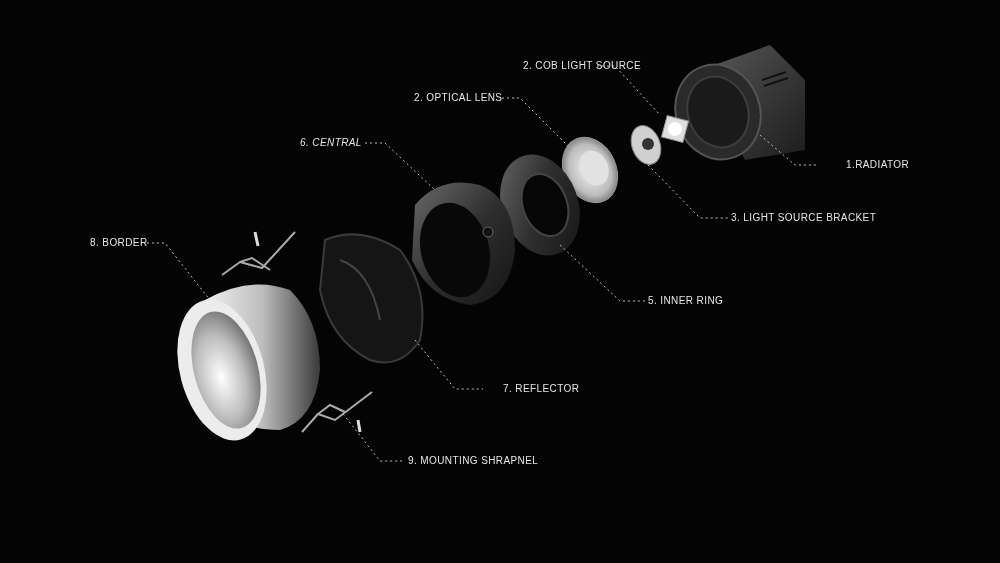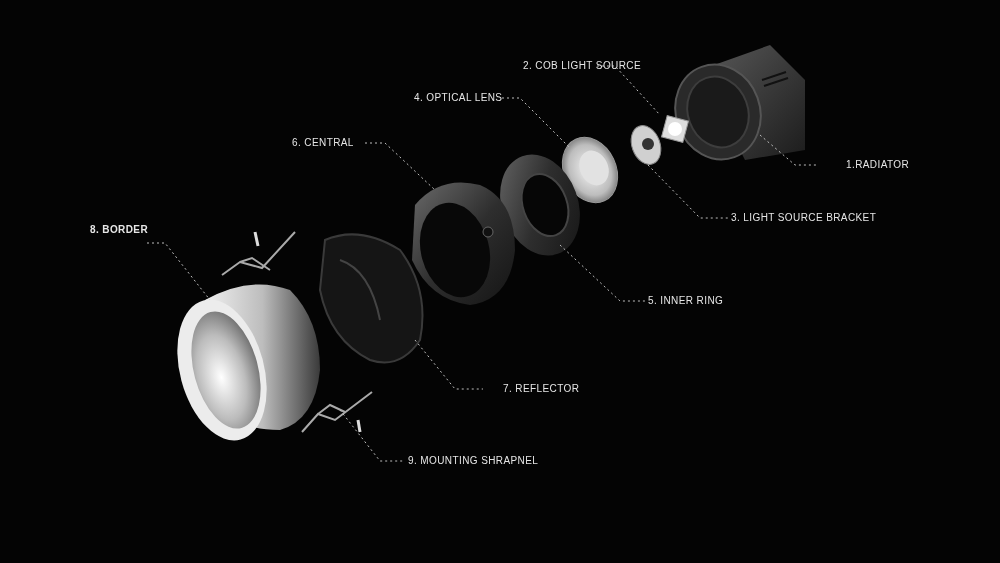--- a/index.html
+++ b/index.html
@@ -104,19 +104,19 @@
       <polyline points="648,165 700,218 728,218"></polyline>
       <polyline points="560,245 620,301 645,301"></polyline>
       <polyline points="415,340 455,389 483,389"></polyline>
       <polyline points="340,410 380,461 404,461"></polyline>
     </g>
   </svg>
 
   <div class="label" style="left:827px; top:159px;margin-left:19px;">1.RADIATOR</div>
   <div class="label" style="left:483px; top:60px;margin-left:40px;">2. COB LIGHT SOURCE</div>
   <div class="label" style="left:731px; top:212px;text-align:center;">3. LIGHT SOURCE BRACKET</div>
-  <div class="label" style="left:414px; top:92px;">4. OPTICAL LENS</div>
+  <div class="label" style="left:414px; top:92px;">2. OPTICAL LENS</div>
   <div class="label" style="left:648px; top:295px;">5. INNER RING</div>
-  <div class="label" style="left:292px; top:137px;">6. CENTRAL</div>
+  <div class="label" style="left:300px; top:137px;font-style:italic;">6. CENTRAL</div>
   <div class="label" style="left:487px; top:383px;margin-left:16px;">7. REFLECTOR</div>
-  <div class="label" style="left:90px; top:224px;font-weight:bold;">8. BORDER</div>
+  <div class="label" style="left:90px; top:237px;">8. BORDER</div>
   <div class="label" style="left:408px; top:455px;text-align:right;">9. MOUNTING SHRAPNEL</div>
 </div>
 
 </body></html>

